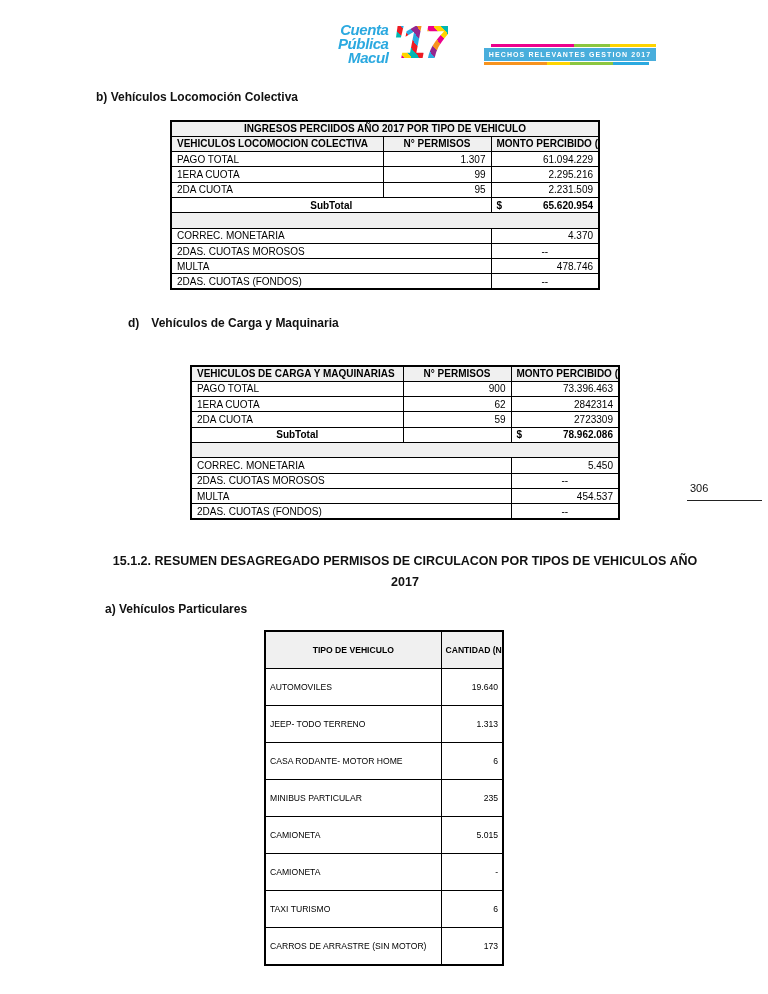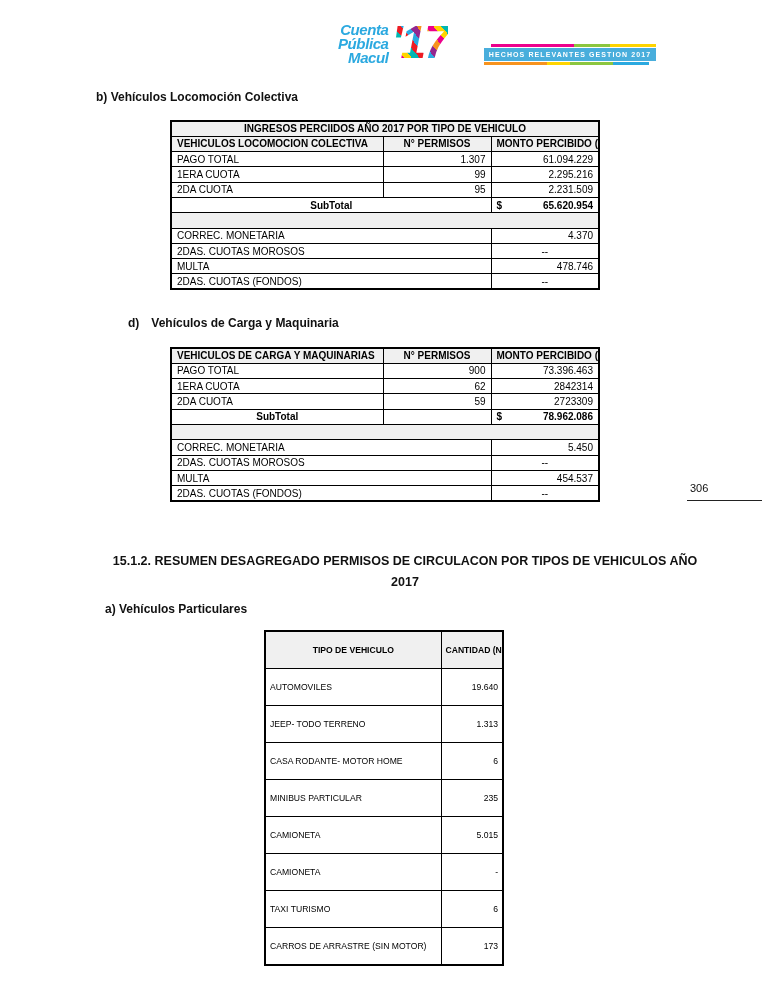--- a/index.html
+++ b/index.html
@@ -36,21 +36,21 @@
   td { border:1px solid #000; overflow:hidden; white-space:nowrap; }
   .bg  { background:#F0F0F0; }
   .c   { text-align:center; }
   .r   { text-align:right; }
   .b   { font-weight:bold; }
 
   
   .t-main { left:170px; width:428px; font-size:10px; border:2px solid #000; }
   .t-main td { height:15.3px; padding:0 5px; }
   .t1 { top:120px; }
-  .t2 { top:347px; }
+  .t2 { top:365px;margin-left:20px; }
   .money { display:flex; justify-content:space-between; align-items:center; font-weight:bold; }
   .spacer-cell { height:15.3px; }
 
   
   .t3 { left:264px; top:630px; width:238px; font-size:8.6px; border:2px solid #000; }
   .t3 td { height:13.1px; padding:13px 4px; }
   .t3 tr.head td { height:15px; }
 
   
   .pagenum { position:absolute; left:690px; top:482px; font-size:11px; color:#111; }

